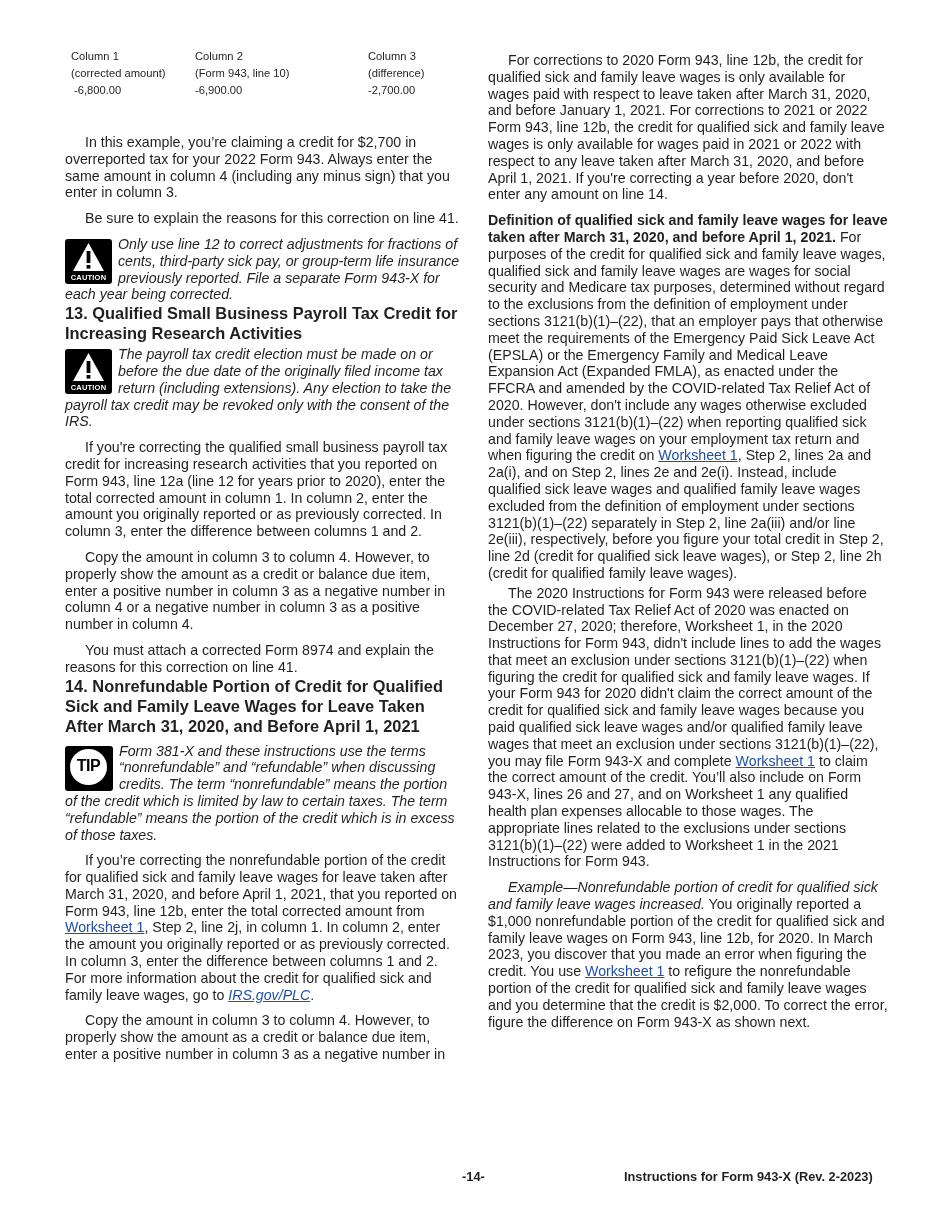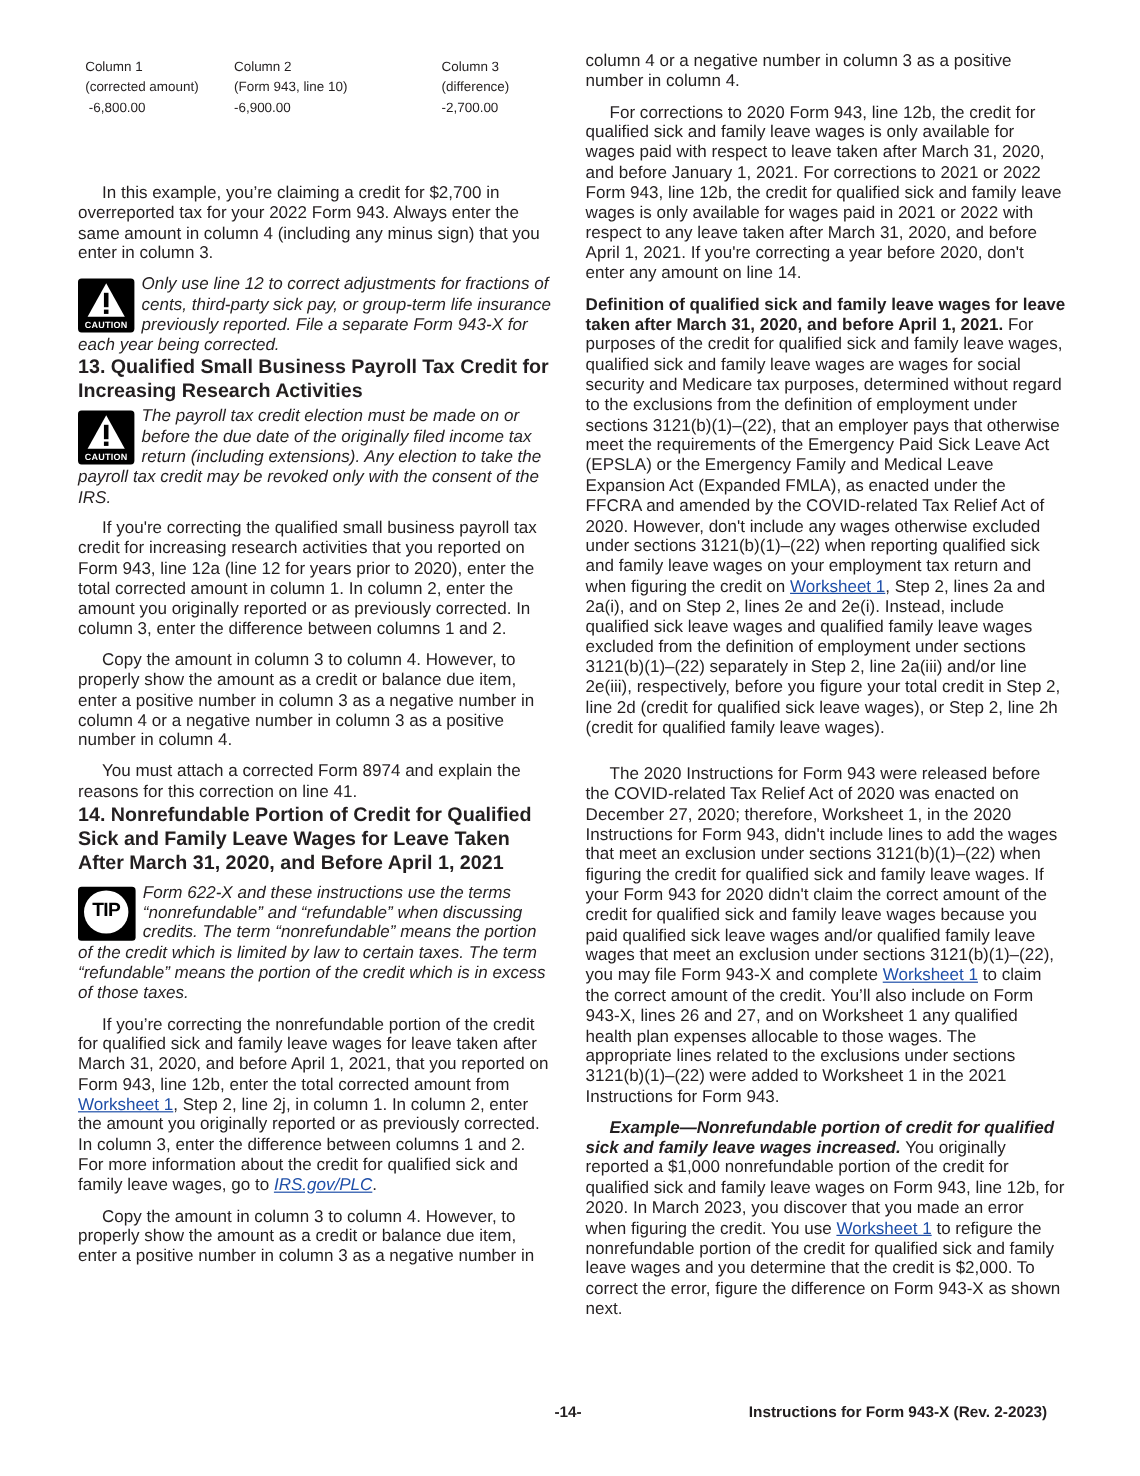--- a/index.html
+++ b/index.html
@@ -14,21 +14,21 @@
   }
   .col { position: absolute; top: 0; }
   .col-left { left: 65px; width: 396px; }
   .col-right { left: 488px; width: 400px; }
 
   .example-table { position: absolute; left: 71px; top: 48px; font-size: 11.2px; line-height: 17.2px; }
   .example-table .tcol { position: absolute; top: 0; white-space: nowrap; }
 
   p { margin: 0; }
   .indent { text-indent: 20px; }
-  .gap-s { margin-top: 22px; }
+  .gap-s { margin-top: 3px; }
   .gap-m { margin-top: 9px; }
 
   a.link { color: #1f4fa8; text-decoration: underline; }
   a.link.italic { font-style: italic; }
 
   h2 {
     font-size: 16.4px;
     line-height: 20px;
     font-weight: bold;
     color: #231f20;
@@ -52,21 +52,21 @@
   }
   .tip-badge { width: 47px; height: 42px; padding-left: 48px; }
   .tip-circle {
     position: absolute; left: 5px; top: 3px; width: 37px; height: 36px;
     background: #fff; border-radius: 50%;
     display: flex; align-items: center; justify-content: center;
   }
   .tip-label { font-style: normal; font-weight: 900; font-size: 16px; color: #000; letter-spacing: -0.5px; }
 
   .runin-bold { font-weight: bold; }
-  .runin-bolditalic { font-weight: bold; font-style: italic; }
+  .runin-bolditalic { font-weight: normal; font-style: italic; }
 
   .footer { position: absolute; top: 1169px; font-weight: bold; font-size: 12.8px; }
   .footer-page { left: 462px; }
   .footer-title { left: 624px; }
 </style>
 </head>
 <body>
 
 <div class="example-table">
   <div class="tcol" style="left:0">
@@ -81,20 +81,21 @@
   </div>
   <div class="tcol" style="left:297px">
     <div>Column 3</div>
     <div>(difference)</div>
     <div>-2,700.00</div>
   </div>
 </div>
 
 <div class="col col-left" style="top:131px">
   <p class="indent gap-s">In this example, you’re claiming a credit for $2,700 in overreported tax for your 2022 Form 943. Always enter the same amount in column 4 (including any minus sign) that you enter in column 3.</p>
+  <p class="indent gap-m">Be sure to explain the reasons for this correction on line 41.</p>
 
   <div class="notice gap-m">
     <div class="badge">
       <svg class="caution-tri" viewBox="0 0 33 30">
         <polygon points="16.5,1 32,29 1,29" fill="#fff"></polygon>
         <rect x="14.6" y="9" width="3.8" height="12" fill="#000"></rect>
         <rect x="14.6" y="23" width="3.8" height="3.6" fill="#000"></rect>
       </svg>
       <span class="caution-label">CAUTION</span>
     </div>
@@ -120,30 +121,29 @@
   <p class="indent gap-m">You must attach a corrected Form 8974 and explain the reasons for this correction on line 41.</p>
 
   <h2 style="">14. Nonrefundable Portion of Credit for Qualified Sick and Family Leave Wages for Leave Taken After March 31, 2020, and Before April 1, 2021</h2>
 
   <div class="notice" style="margin-top:7px">
     <div class="badge tip-badge">
       <div class="tip-circle">
           <span class="tip-label">TIP</span>
         </div>
     </div>
-    <p>Form 622-X and these instructions use the terms “nonrefundable” and “refundable” when discussing credits. The term “nonrefundable” means the portion of the credit which is limited by law to certain taxes. The term “refundable” means the portion of the credit which is in excess of those taxes.</p>
+    <p>Form 381-X and these instructions use the terms “nonrefundable” and “refundable” when discussing credits. The term “nonrefundable” means the portion of the credit which is limited by law to certain taxes. The term “refundable” means the portion of the credit which is in excess of those taxes.</p>
   </div>
 
   <p class="indent gap-m"><span>If you’re correcting the nonrefundable portion of the credit for qualified sick and family leave wages for leave taken after March 31, 2020, and before April 1, 2021, that you reported on Form 943, line 12b, enter the total corrected amount from </span><a class="link">Worksheet 1</a><span>, Step 2, line 2j, in column 1. In column 2, enter the amount you originally reported or as previously corrected. In column 3, enter the difference between columns 1 and 2. For more information about the credit for qualified sick and family leave wages, go to </span><a class="link italic">IRS.gov/PLC</a><span>.</span></p>
 
   <p class="indent gap-m">Copy the amount in column 3 to column 4. However, to properly show the amount as a credit or balance due item, enter a positive number in column 3 as a negative number in</p>
 </div>
 
 <div class="col col-right" style="top:43px">
-  <p>column 4 or a negative number in column 3 as a positive number in column 4.</p>
   <p class="indent gap-m">For corrections to 2020 Form 943, line 12b, the credit for qualified sick and family leave wages is only available for wages paid with respect to leave taken after March 31, 2020, and before January 1, 2021. For corrections to 2021 or 2022 Form 943, line 12b, the credit for qualified sick and family leave wages is only available for wages paid in 2021 or 2022 with respect to any leave taken after March 31, 2020, and before April 1, 2021. If you're correcting a year before 2020, don't enter any amount on line 14.</p>
   <p class="gap-m"><span class="runin-bold">Definition of qualified sick and family leave wages for leave taken after March 31, 2020, and before April 1, 2021.</span><span> For purposes of the credit for qualified sick and family leave wages, qualified sick and family leave wages are wages for social security and Medicare tax purposes, determined without regard to the exclusions from the definition of employment under sections 3121(b)(1)–(22), that an employer pays that otherwise meet the requirements of the Emergency Paid Sick Leave Act (EPSLA) or the Emergency Family and Medical Leave Expansion Act (Expanded FMLA), as enacted under the FFCRA and amended by the COVID-related Tax Relief Act of 2020. However, don't include any wages otherwise excluded under sections 3121(b)(1)–(22) when reporting qualified sick and family leave wages on your employment tax return and when figuring the credit on </span><a class="link">Worksheet 1</a><span>, Step 2, lines 2a and 2a(i), and on Step 2, lines 2e and 2e(i). Instead, include qualified sick leave wages and qualified family leave wages excluded from the definition of employment under sections 3121(b)(1)–(22) separately in Step 2, line 2a(iii) and/or line 2e(iii), respectively, before you figure your total credit in Step 2, line 2d (credit for qualified sick leave wages), or Step 2, line 2h (credit for qualified family leave wages).</span></p>
   <p class="indent gap-s"><span>The 2020 Instructions for Form 943 were released before the COVID-related Tax Relief Act of 2020 was enacted on December 27, 2020; therefore, Worksheet 1, in the 2020 Instructions for Form 943, didn't include lines to add the wages that meet an exclusion under sections 3121(b)(1)–(22) when figuring the credit for qualified sick and family leave wages. If your Form 943 for 2020 didn't claim the correct amount of the credit for qualified sick and family leave wages because you paid qualified sick leave wages and/or qualified family leave wages that meet an exclusion under sections 3121(b)(1)–(22), you may file Form 943-X and complete </span><a class="link">Worksheet 1</a><span> to claim the correct amount of the credit. You’ll also include on Form 943-X, lines 26 and 27, and on Worksheet 1 any qualified health plan expenses allocable to those wages. The appropriate lines related to the exclusions under sections 3121(b)(1)–(22) were added to Worksheet 1 in the 2021 Instructions for Form 943.</span></p>
   <p class="indent gap-m"><span class="runin-bolditalic">Example—Nonrefundable portion of credit for qualified sick and family leave wages increased.</span><span> You originally reported a $1,000 nonrefundable portion of the credit for qualified sick and family leave wages on Form 943, line 12b, for 2020. In March 2023, you discover that you made an error when figuring the credit. You use </span><a class="link">Worksheet 1</a><span> to refigure the nonrefundable portion of the credit for qualified sick and family leave wages and you determine that the credit is $2,000. To correct the error, figure the difference on Form 943-X as shown next.</span></p>
 </div>
 
 <div class="footer footer-page">-14-</div>
 <div class="footer footer-title">Instructions for Form 943-X (Rev. 2-2023)</div>
 
 </body></html>

